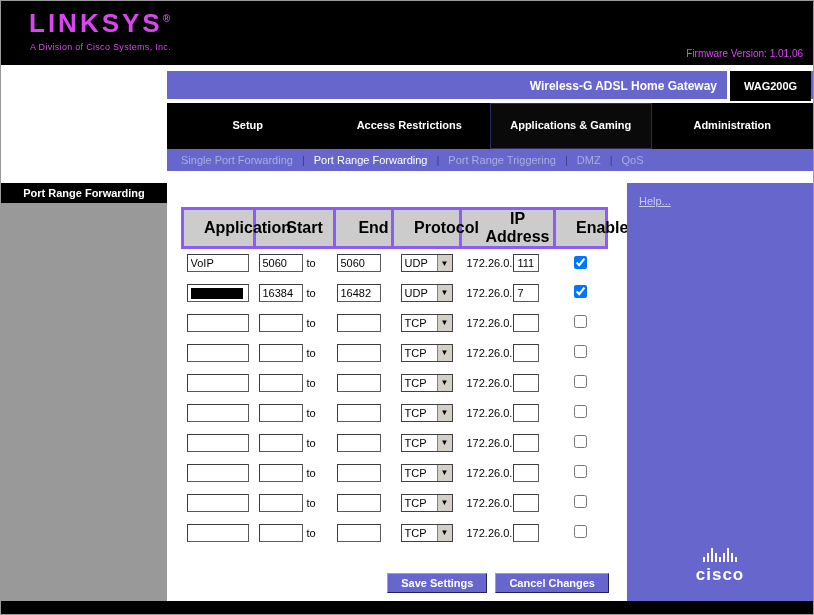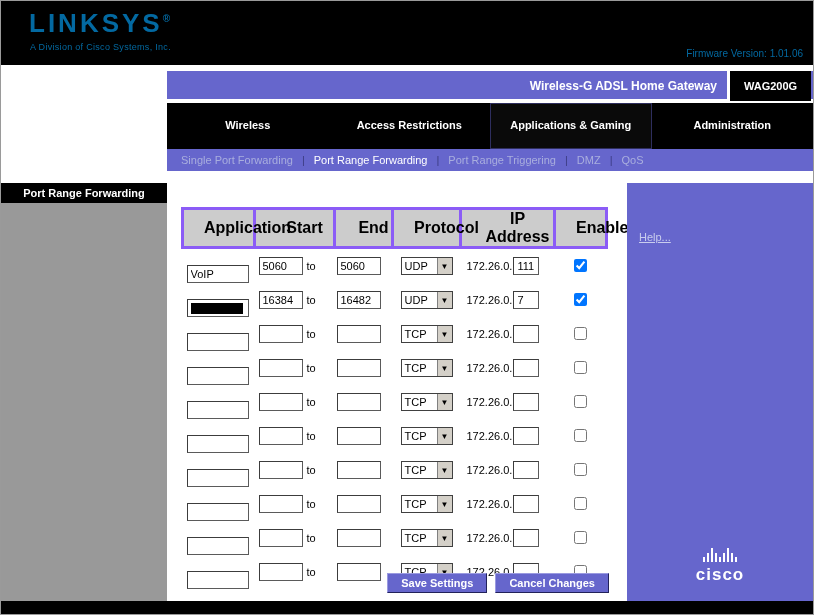--- a/index.html
+++ b/index.html
@@ -5,21 +5,21 @@
   :root{
     --purple:#6666cc;
     --table-gray:#cccccc;
     --sidebar-gray:#999999;
   }
   *{margin:0;padding:0;box-sizing:border-box;font-family:"Liberation Sans","DejaVu Sans",sans-serif;}
   body{background:#e8e8e8;}
   .page{width:814px;height:615px;border:1px solid #9a9a9a;background:#fff;position:relative;overflow:hidden;}
 
   
-  .hdr{height:64px;background:#000;position:relative;color:#0369a1;}
+  .hdr{height:64px;background:#000;position:relative;color:#d946ef;}
   .logo{position:absolute;left:28px;top:7px;font-size:26px;font-weight:bold;letter-spacing:3px;}
   .logo .reg{font-size:10px;vertical-align:super;letter-spacing:0;}
   .tagline{position:absolute;left:29px;top:41px;font-size:9px;letter-spacing:.3px;}
   .firmware{position:absolute;right:10px;bottom:6px;font-size:10px;}
 
   
   .band{position:relative;height:106px;background:#fff;}
   .section-box{position:absolute;left:0;top:0;width:166px;height:84px;background:#000;color:#fff;
     display:flex;align-items:center;justify-content:center;text-align:center;
     font-size:15px;font-weight:bold;line-height:1.35;white-space:pre-line;}
@@ -58,38 +58,38 @@
   .se-in{width:44px;}
   .ip-in{width:26px;margin-left:1px;}
   .td-app{padding-left:4px;}
   .td-start{padding-left:4px;white-space:nowrap;}
   .td-end{padding-left:2px;}
   .td-proto{text-align:center;}
   .td-ip{padding-left:6px;white-space:nowrap;}
   .td-en{text-align:center;}
   .to{margin-left:4px;}
 
-  .app-wrap{position:relative;display:inline-block;margin-top:16px;}
+  .app-wrap{position:relative;display:inline-block;}
   .redact{display:none;}
   .row-redacted .redact{display:block;position:absolute;left:4px;top:4px;width:52px;height:11px;background:#000;}
 
   .fsel{display:inline-flex;width:52px;height:18px;border:1px solid #404040;background:#fff;align-items:center;cursor:pointer;}
   .fsel .sel-text{flex:1;text-align:left;padding-left:3px;font-size:11px;}
   .fsel .sel-btn{width:15px;height:16px;background:#d4d0c8;border-left:1px solid #808080;
     display:flex;align-items:center;justify-content:center;font-size:8px;color:#000;}
 
   .cb{width:13px;height:13px;}
 
   .btns{position:absolute;right:18px;bottom:8px;display:flex;gap:8px;}
   .btn{background:var(--purple);color:#fff;font-size:11px;font-weight:bold;padding:3px 13px;
     border:1px solid #22225a;border-top-color:#9a9ae0;border-left-color:#9a9ae0;cursor:pointer;}
 
   
   .help-panel{width:186px;background:var(--purple);position:relative;}
-  .help-link{position:absolute;left:12px;top:12px;color:#c9cdee;font-size:11px;text-decoration:underline;cursor:pointer;margin-top:36px;}
+  .help-link{position:absolute;left:12px;top:12px;color:#c9cdee;font-size:11px;text-decoration:underline;cursor:pointer;}
   .cisco{position:absolute;bottom:16px;left:0;right:0;display:flex;flex-direction:column;align-items:center;color:#fff;}
   .cisco-bars{display:flex;align-items:flex-end;gap:2px;height:16px;margin-bottom:3px;}
   .cisco-bars i{display:block;width:2px;background:#fff;}
   .cisco-text{font-size:17px;font-weight:bold;letter-spacing:1px;}
 
   .bottom-bar{height:13px;background:#000;}
 </style>
 </head>
 <body>
 
@@ -101,21 +101,21 @@
     <div class="firmware">Firmware Version: 1.01.06</div>
   </div>
 
   <div class="band">
     <div class="gw-bar">
       <div class="gw-name">Wireless-G ADSL Home Gateway</div>
       <div class="model-box">WAG200G</div>
     </div>
     <nav class="tabs">
       <div class="tab">
-          <span>Wireless</span>
+          <span>Setup</span>
         </div>
       <div class="tab">
           <span>Access Restrictions</span>
         </div>
       <div class="tab active">
           <span>Applications &amp; Gaming</span>
         </div>
       <div class="tab">
           <span>Administration</span>
         </div>

